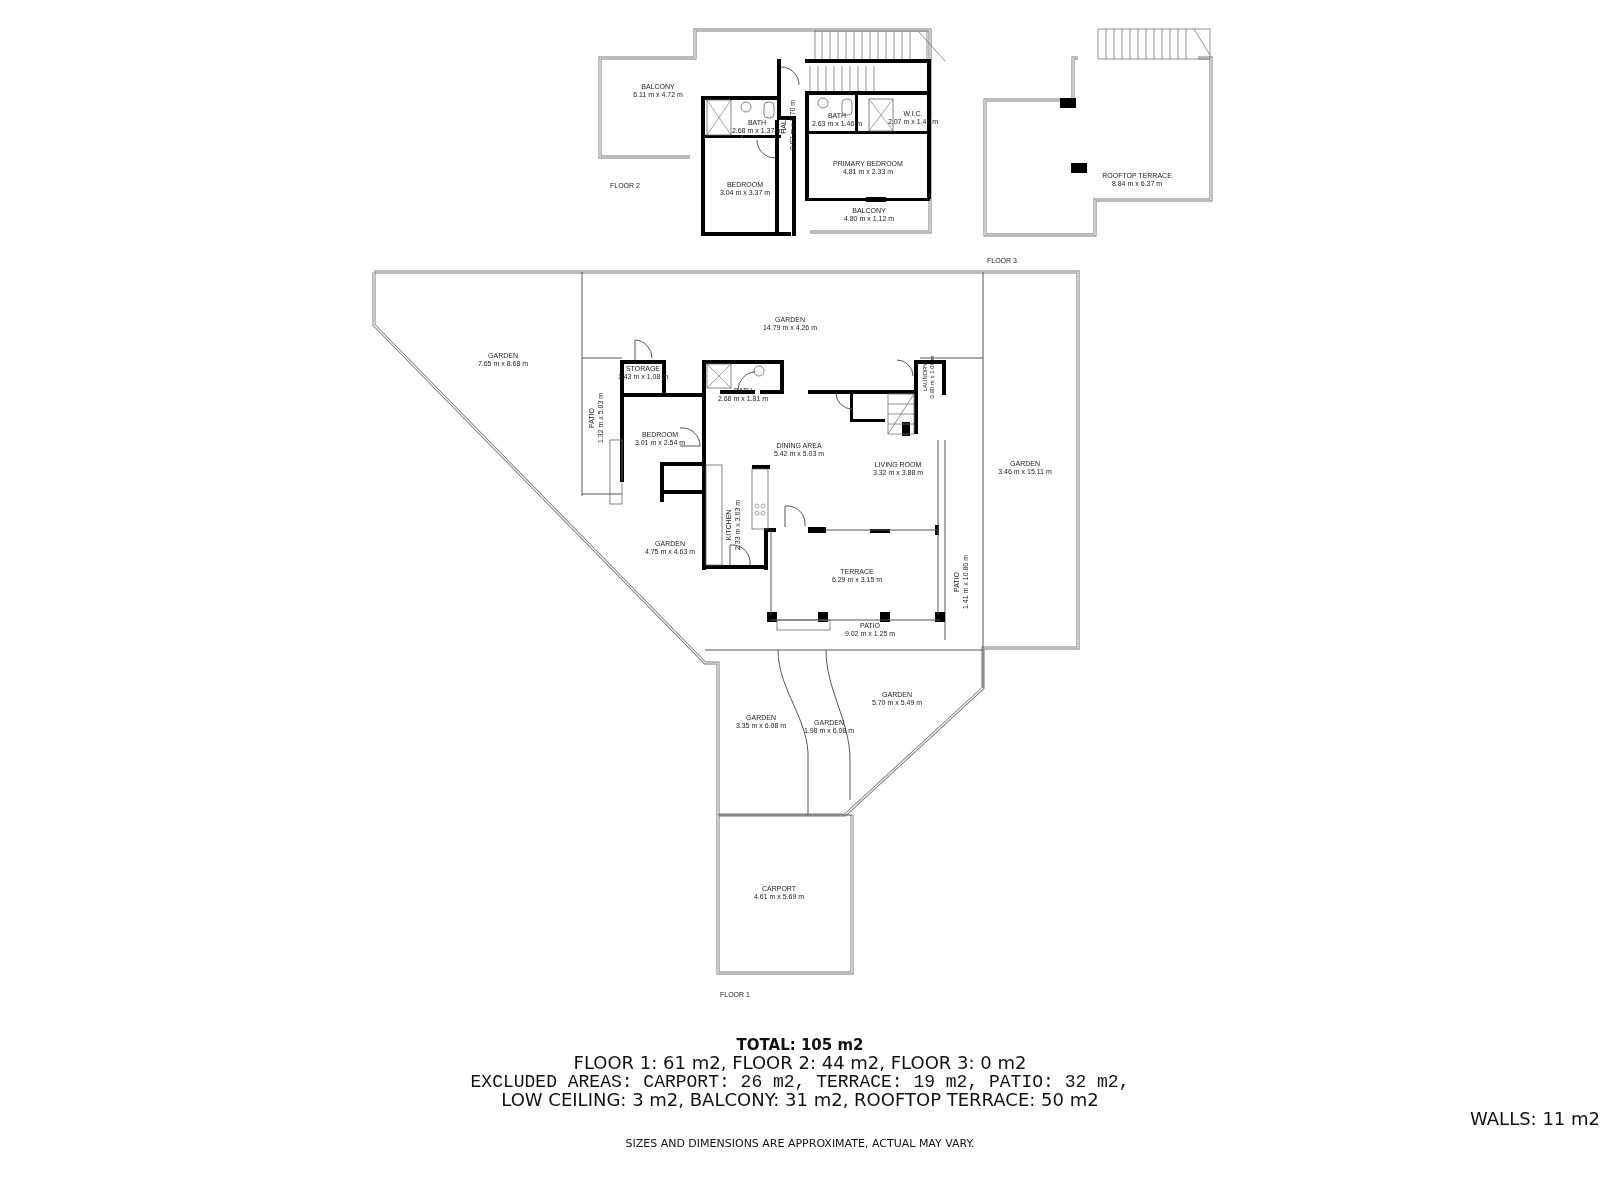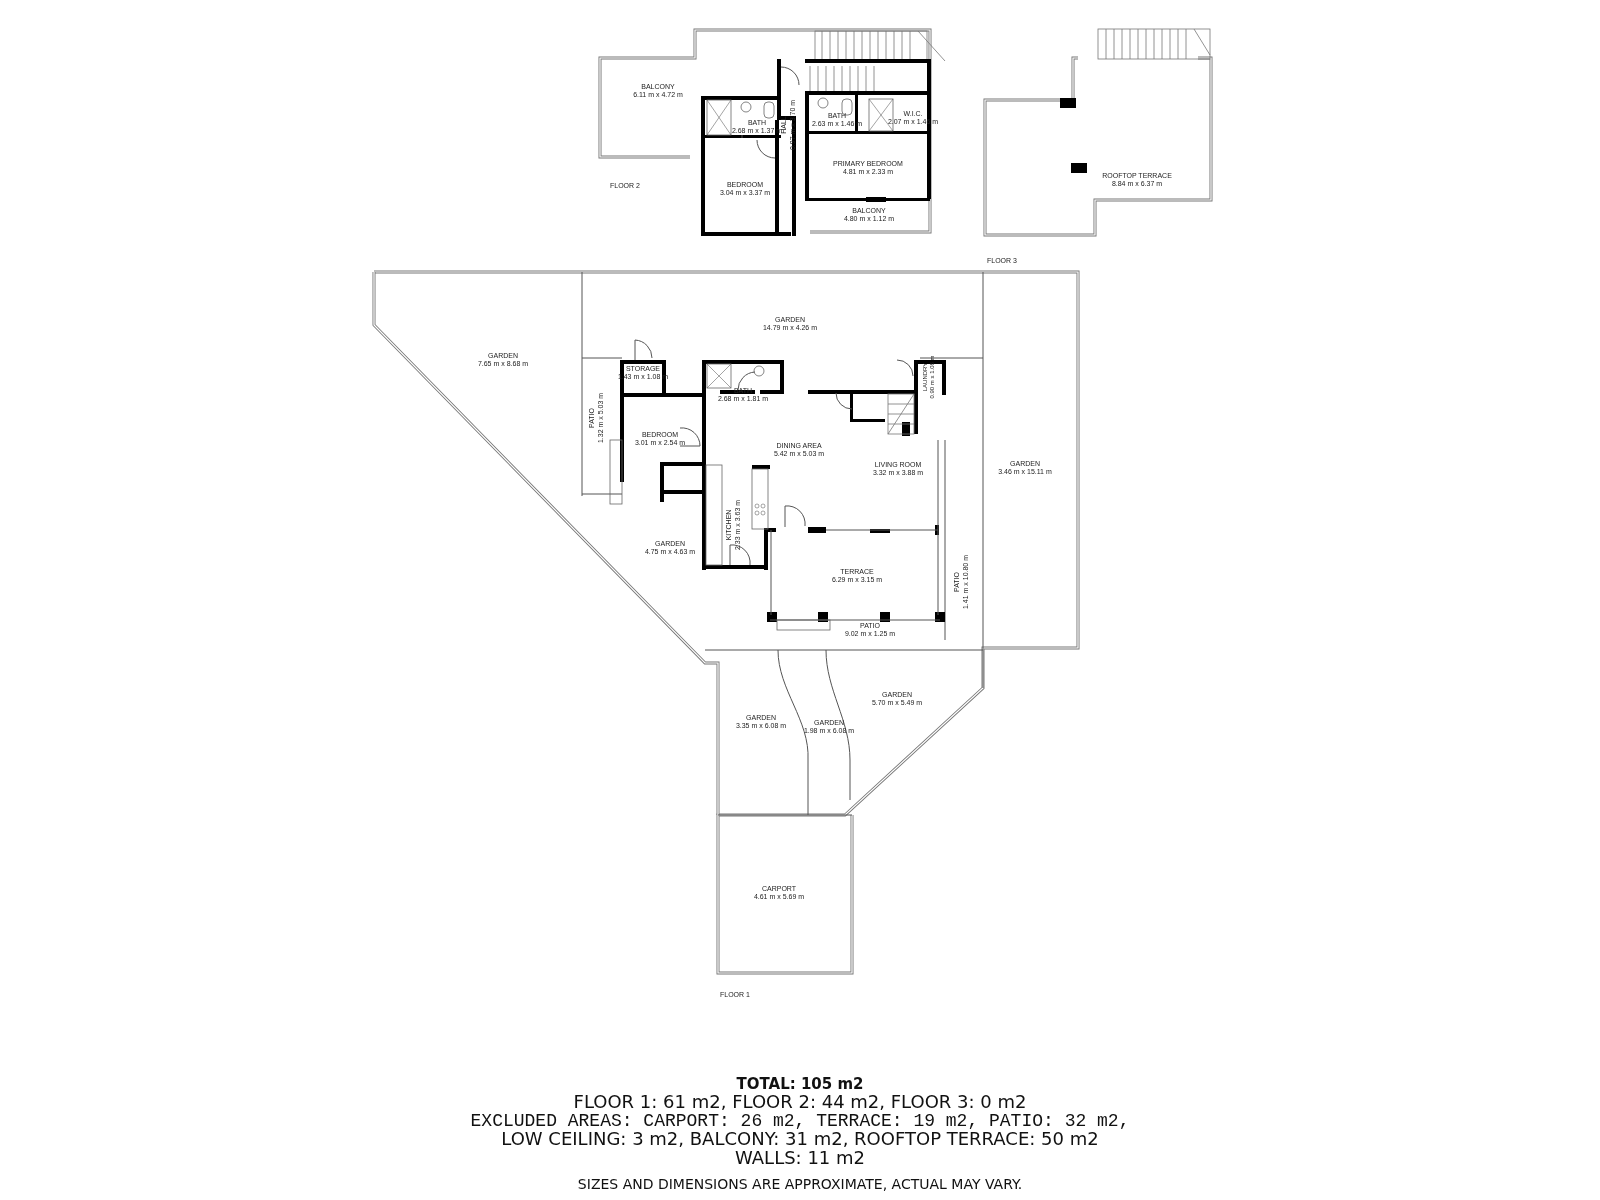--- a/index.html
+++ b/index.html
@@ -5,28 +5,28 @@
   html,body{margin:0;padding:0;background:#ffffff;}
   body{width:1600px;height:1200px;position:relative;overflow:hidden;font-family:"DejaVu Sans","Liberation Sans",sans-serif;color:#111;}
   #plan{position:absolute;left:0;top:0;width:1600px;height:1200px;}
   .lbl{font-family:"Liberation Sans",sans-serif;font-size:7px;fill:#222;text-anchor:middle;}
   .flr{font-family:"Liberation Sans",sans-serif;font-size:7px;fill:#222;}
   .wall{fill:#000;}
   .thin{stroke:#555;stroke-width:1;fill:none;}
   .dbl{stroke:#777;stroke-width:3;fill:none;}
   .dbl2{stroke:#fff;stroke-width:1.2;fill:none;}
   .stairs line{stroke:#777;stroke-width:0.8;}
-  .summary{position:absolute;left:0;width:1600px;text-align:center;font-family:"DejaVu Sans",sans-serif;color:#111;margin-top:39px;}
+  .summary{position:absolute;left:0;width:1600px;text-align:center;font-family:"DejaVu Sans",sans-serif;color:#111;}
   .s-total{top:1036px;font-size:15px;font-weight:bold;}
   .s-line{font-size:18px;line-height:18.5px;}
   .s-l1{top:1054px;}
   .s-l2{top:1072.5px;font-family:Liberation Mono, monospace;}
   .s-l3{top:1091px;}
-  .s-l4{top:1109.5px;}
-  .s-note{top:1137px;font-size:14px;}
+  .s-l4{top:1109.5px;text-align:right;}
+  .s-note{top:1137px;font-size:11px;}
 </style>
 </head>
 <body>
 
 <svg id="plan" viewBox="0 0 1600 1200">
 
   <g>
 
     <polyline class="dbl" points="690,157 600,157 600,58 695,58 695,30 930,30 930,232 810,232"></polyline>
     <polyline class="dbl2" points="690,157 600,157 600,58 695,58 695,30 930,30 930,232 810,232"></polyline>

